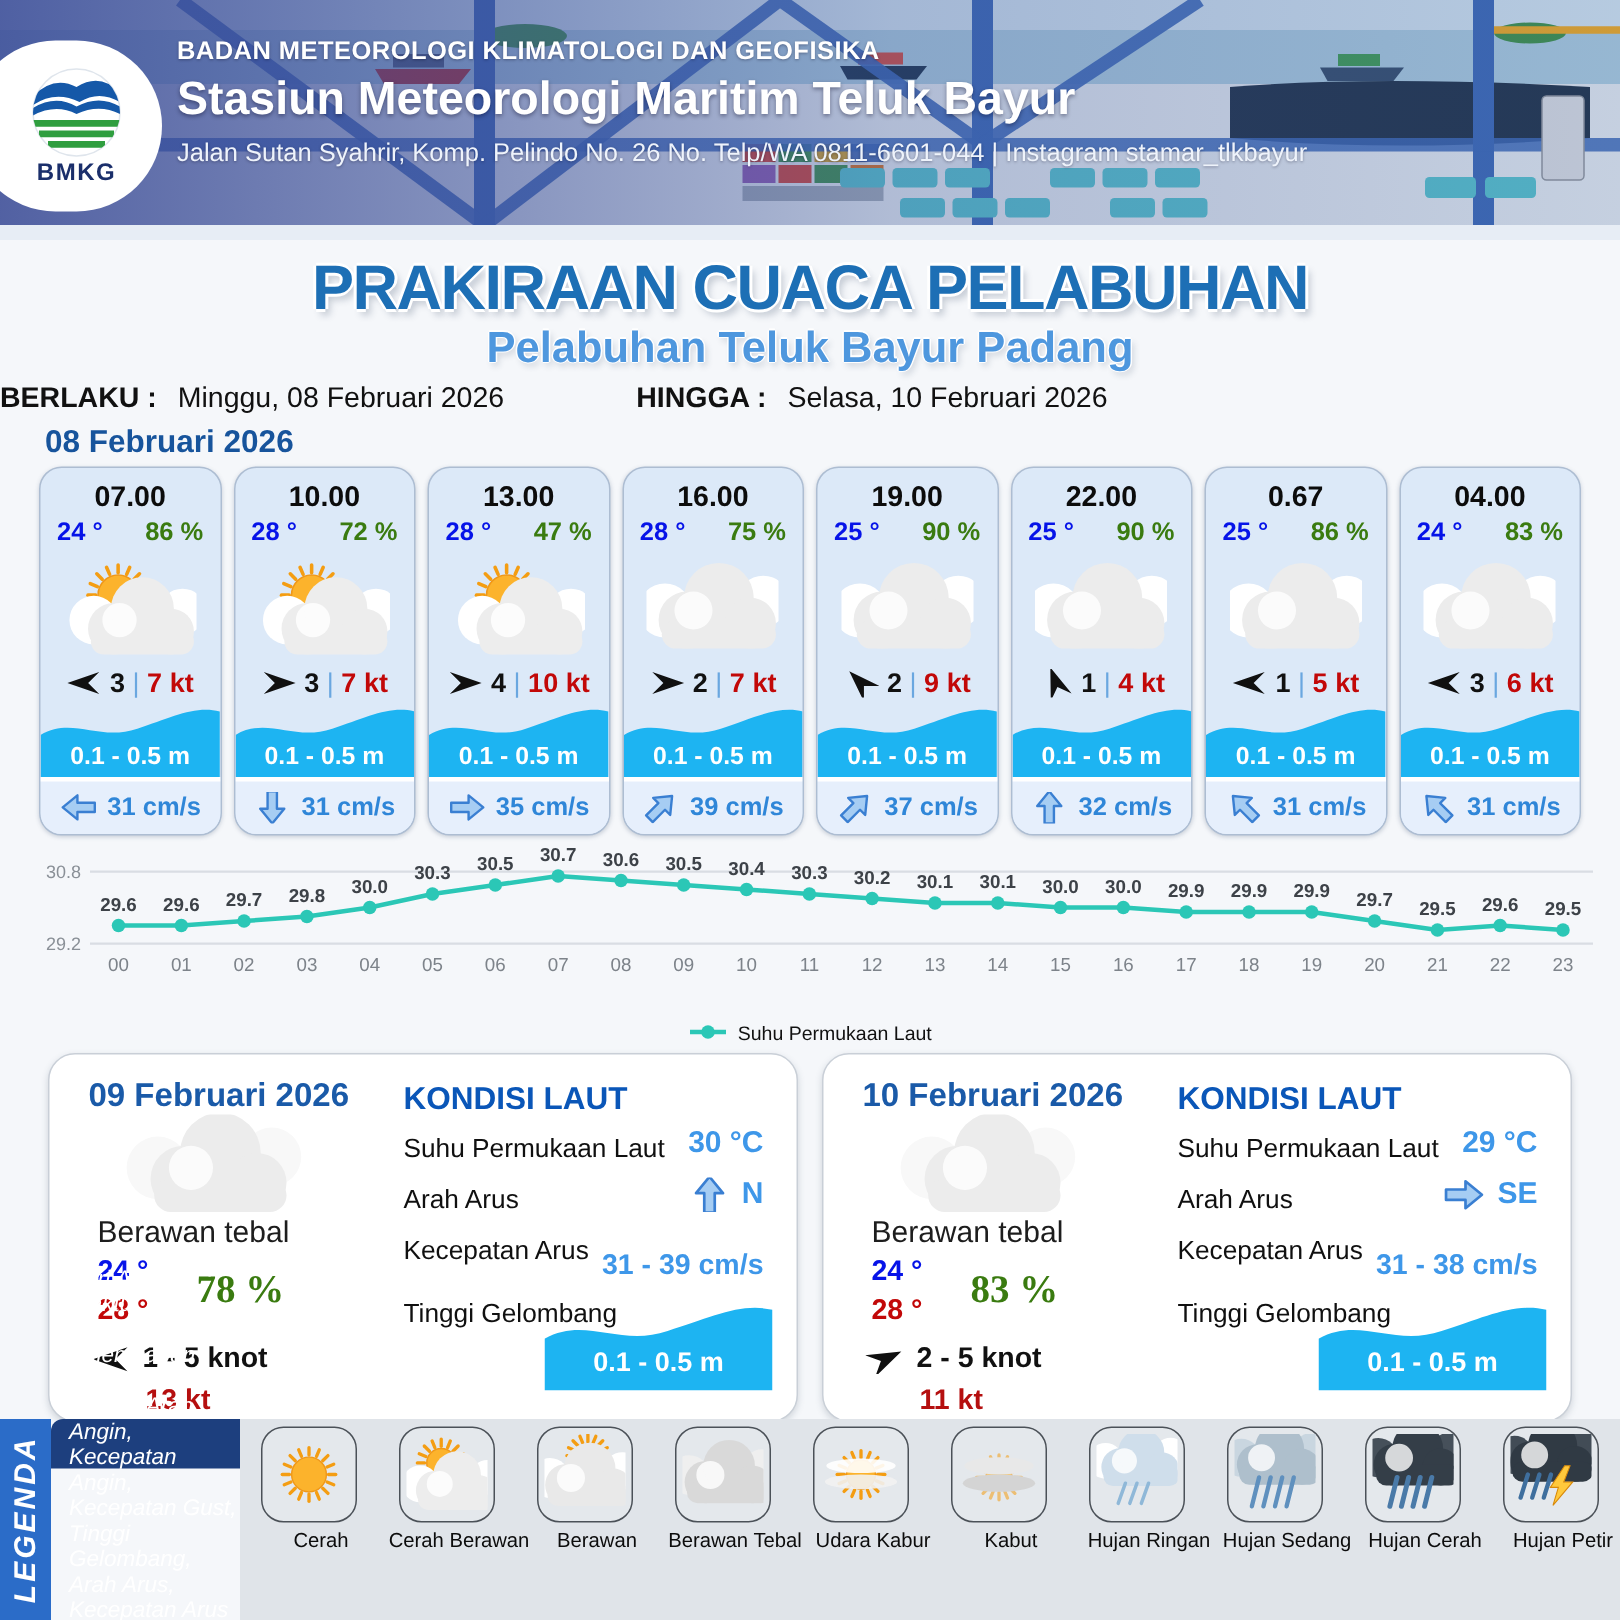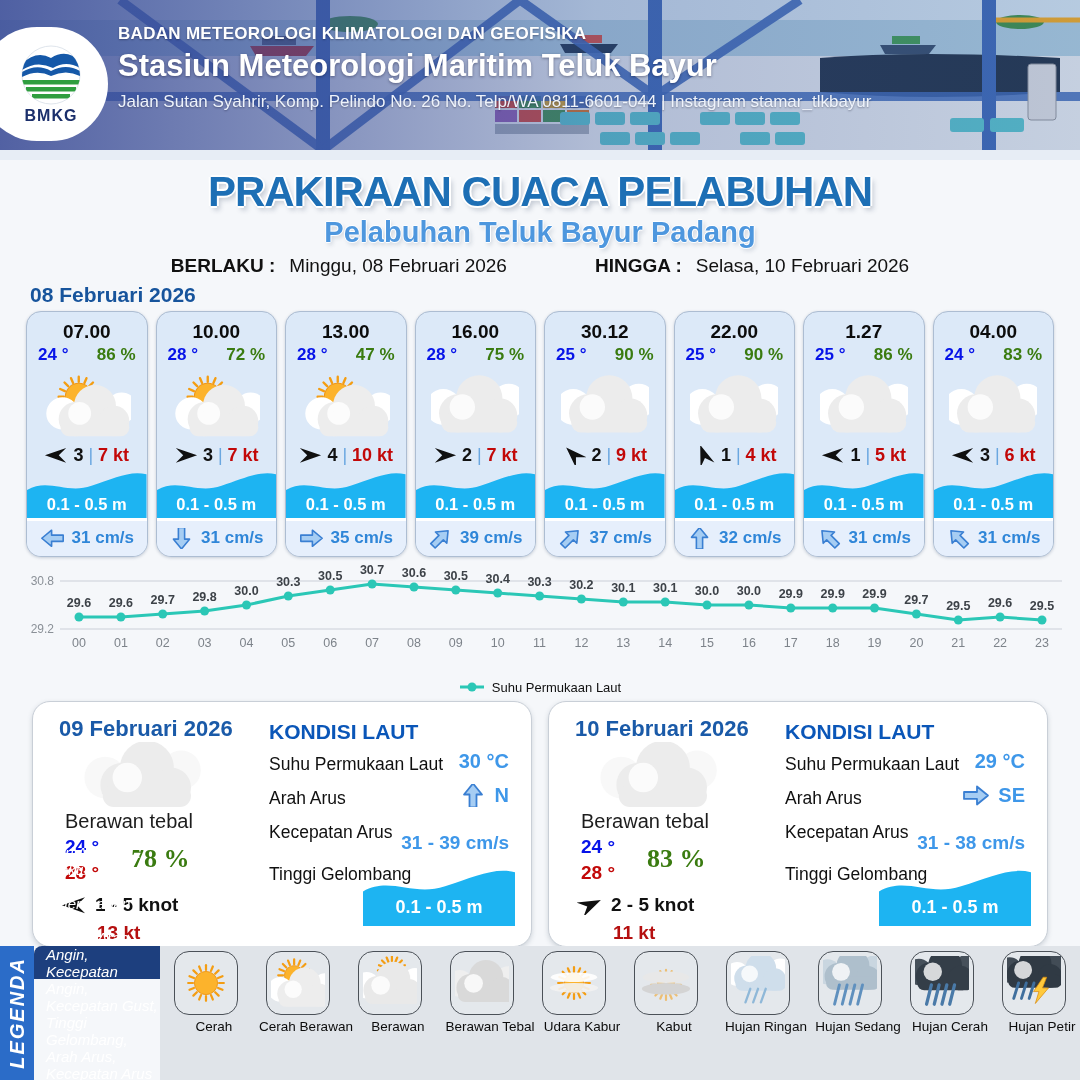--- a/index.html
+++ b/index.html
@@ -17,21 +17,21 @@
     border-radius:60px;z-index:4;display:flex;flex-direction:column;align-items:center;justify-content:center;padding-left:14px;box-sizing:border-box;}
   .logo-text{font-size:16px;font-weight:bold;color:#1b2f6b;letter-spacing:1px;margin-top:1px;}
   .divider-strip{height:10px;background:#e7edf5;}
 
   
   .title-block{text-align:center;padding-top:8px;}
   .main-title{margin:0;font-size:42px;font-weight:bold;letter-spacing:-1px;color:#1d6fb5;
     text-shadow:-2px 0 #fff,2px 0 #fff,0 -2px #fff,0 2px #fff,3px 4px 5px rgba(40,60,90,.25);}
   .sub-title{margin:0;font-size:29px;font-weight:bold;color:#4e97de;
     text-shadow:-1px 0 #fff,1px 0 #fff,0 -1px #fff,0 1px #fff,2px 3px 4px rgba(40,60,90,.18);}
-  .validity{margin-top:6px;font-size:19px;color:#111;display:flex;justify-content:center;gap:14px;}
+  .validity{margin-top:6px;font-size:19px;color:#111;display:flex;justify-content:flex-start;gap:14px;}
   .vlabel{font-weight:bold;}
   .vgap{width:60px;}
   .forecast-date{margin:6px 0 4px 30px;font-size:21px;font-weight:bold;color:#17549c;}
 
   
   #hourly-row{display:flex;gap:8px;margin:0 26px;height:246px;}
   .hcard{flex:1;background:#dce9f8;border:1px solid #adbdd2;border-radius:15px;overflow:hidden;
     display:flex;flex-direction:column;box-shadow:0 1px 3px rgba(60,80,110,.25);}
   .h-time{text-align:center;font-size:19px;font-weight:bold;color:#0c0c0c;margin-top:9px;}
   .h-th{display:flex;justify-content:space-between;padding:2px 11px 0 11px;font-size:17px;font-weight:bold;}
@@ -464,21 +464,21 @@
     <div class="h-current">
       <svg width="25" height="20.5" viewBox="0 0 28 23">
     <g transform="rotate(-45 14 11.5)">
       <path d="M2 8 L15 8 L15 2.5 L26 11.5 L15 20.5 L15 15 L2 15 Z" fill="#a6cdf3" stroke="#3a7fd2" stroke-width="1.8" stroke-linejoin="round"></path>
     </g>
           </svg>
       <span>39 cm/s</span>
     </div>
       </div>
       <div class="hcard">
-    <div class="h-time">30.12</div>
+    <div class="h-time">19.00</div>
     <div class="h-th">
       <span class="h-temp">25 °</span>
       <span class="h-hum">90 %</span>
     </div>
     <div class="h-icon">
           <svg width="88" height="66" viewBox="0 0 84 64">
             <g transform="translate(42,36) scale(2.05)">
     <circle cx="-15" cy="-1" r="8.5" fill="#ffffff"></circle>
               <circle cx="16" cy="-4" r="8" fill="#ffffff"></circle>
     <circle cx="-8" cy="2" r="9" fill="#ececec"></circle>
@@ -554,21 +554,21 @@
     <div class="h-current">
       <svg width="25" height="20.5" viewBox="0 0 28 23">
     <g transform="rotate(-90 14 11.5)">
       <path d="M2 8 L15 8 L15 2.5 L26 11.5 L15 20.5 L15 15 L2 15 Z" fill="#a6cdf3" stroke="#3a7fd2" stroke-width="1.8" stroke-linejoin="round"></path>
     </g>
           </svg>
       <span>32 cm/s</span>
     </div>
       </div>
       <div class="hcard">
-    <div class="h-time">1.27</div>
+    <div class="h-time">0.67</div>
     <div class="h-th">
       <span class="h-temp">25 °</span>
       <span class="h-hum">86 %</span>
     </div>
     <div class="h-icon">
           <svg width="88" height="66" viewBox="0 0 84 64">
             <g transform="translate(42,36) scale(2.05)">
     <circle cx="-15" cy="-1" r="8.5" fill="#ffffff"></circle>
               <circle cx="16" cy="-4" r="8" fill="#ffffff"></circle>
     <circle cx="-8" cy="2" r="9" fill="#ececec"></circle>

